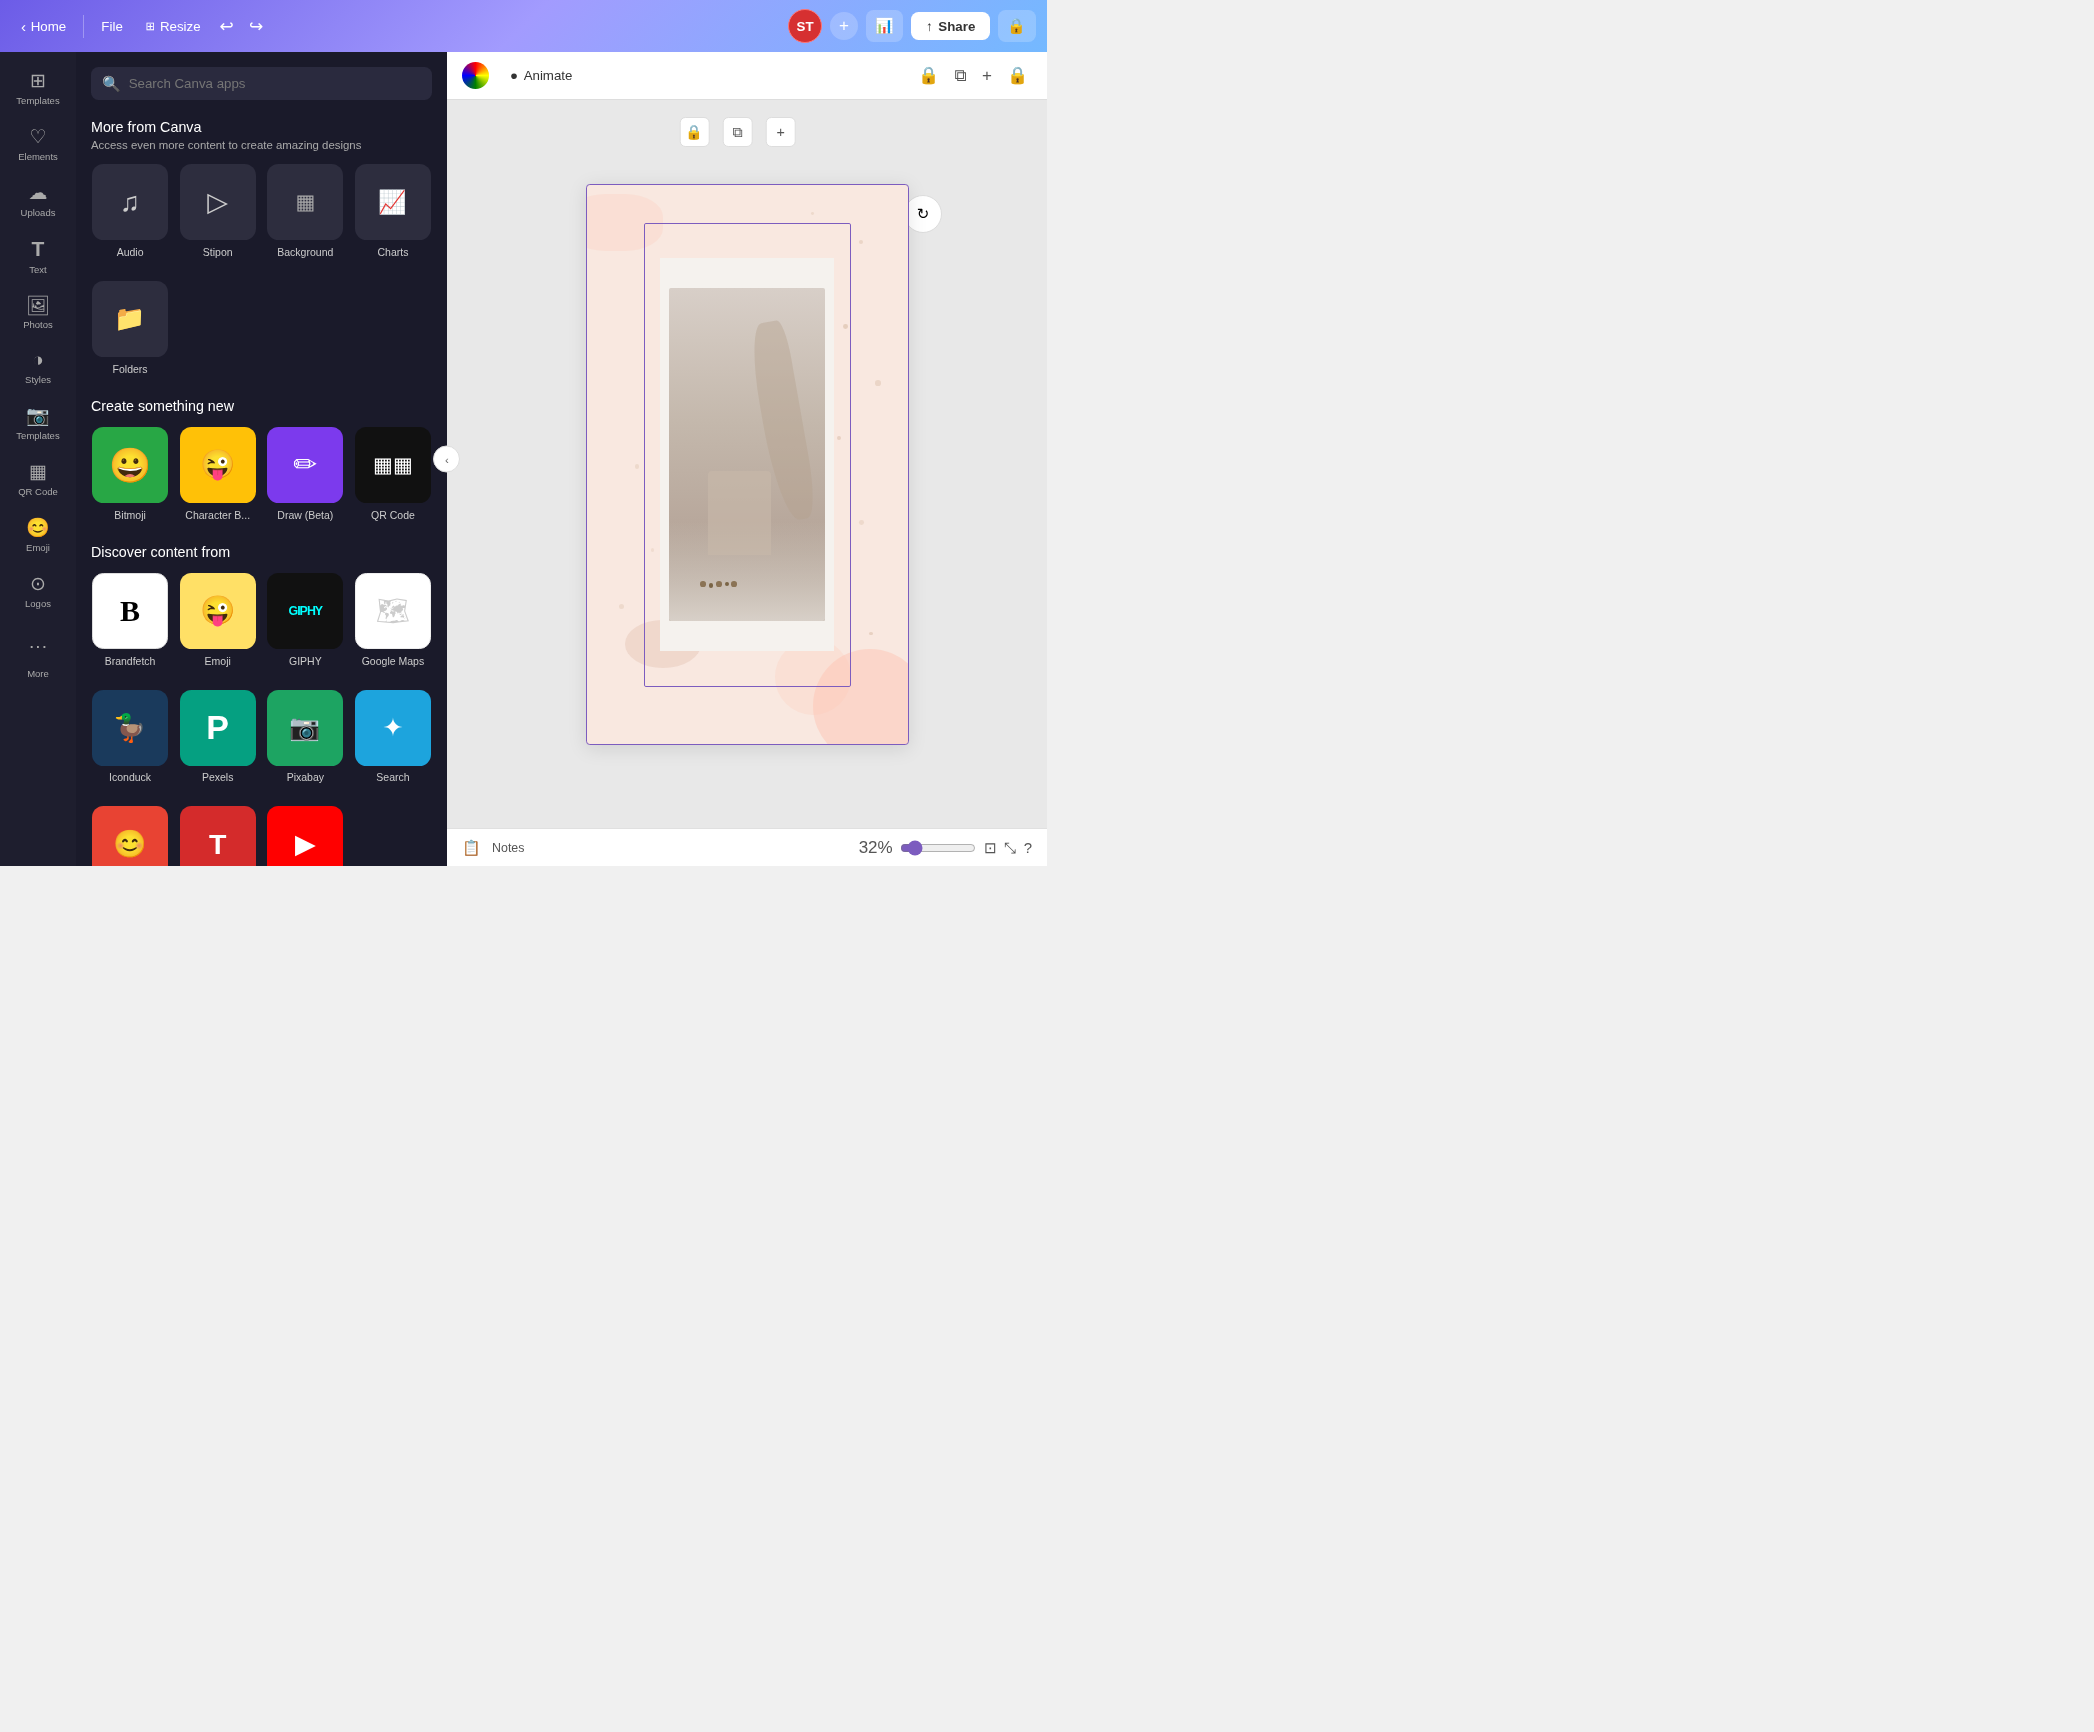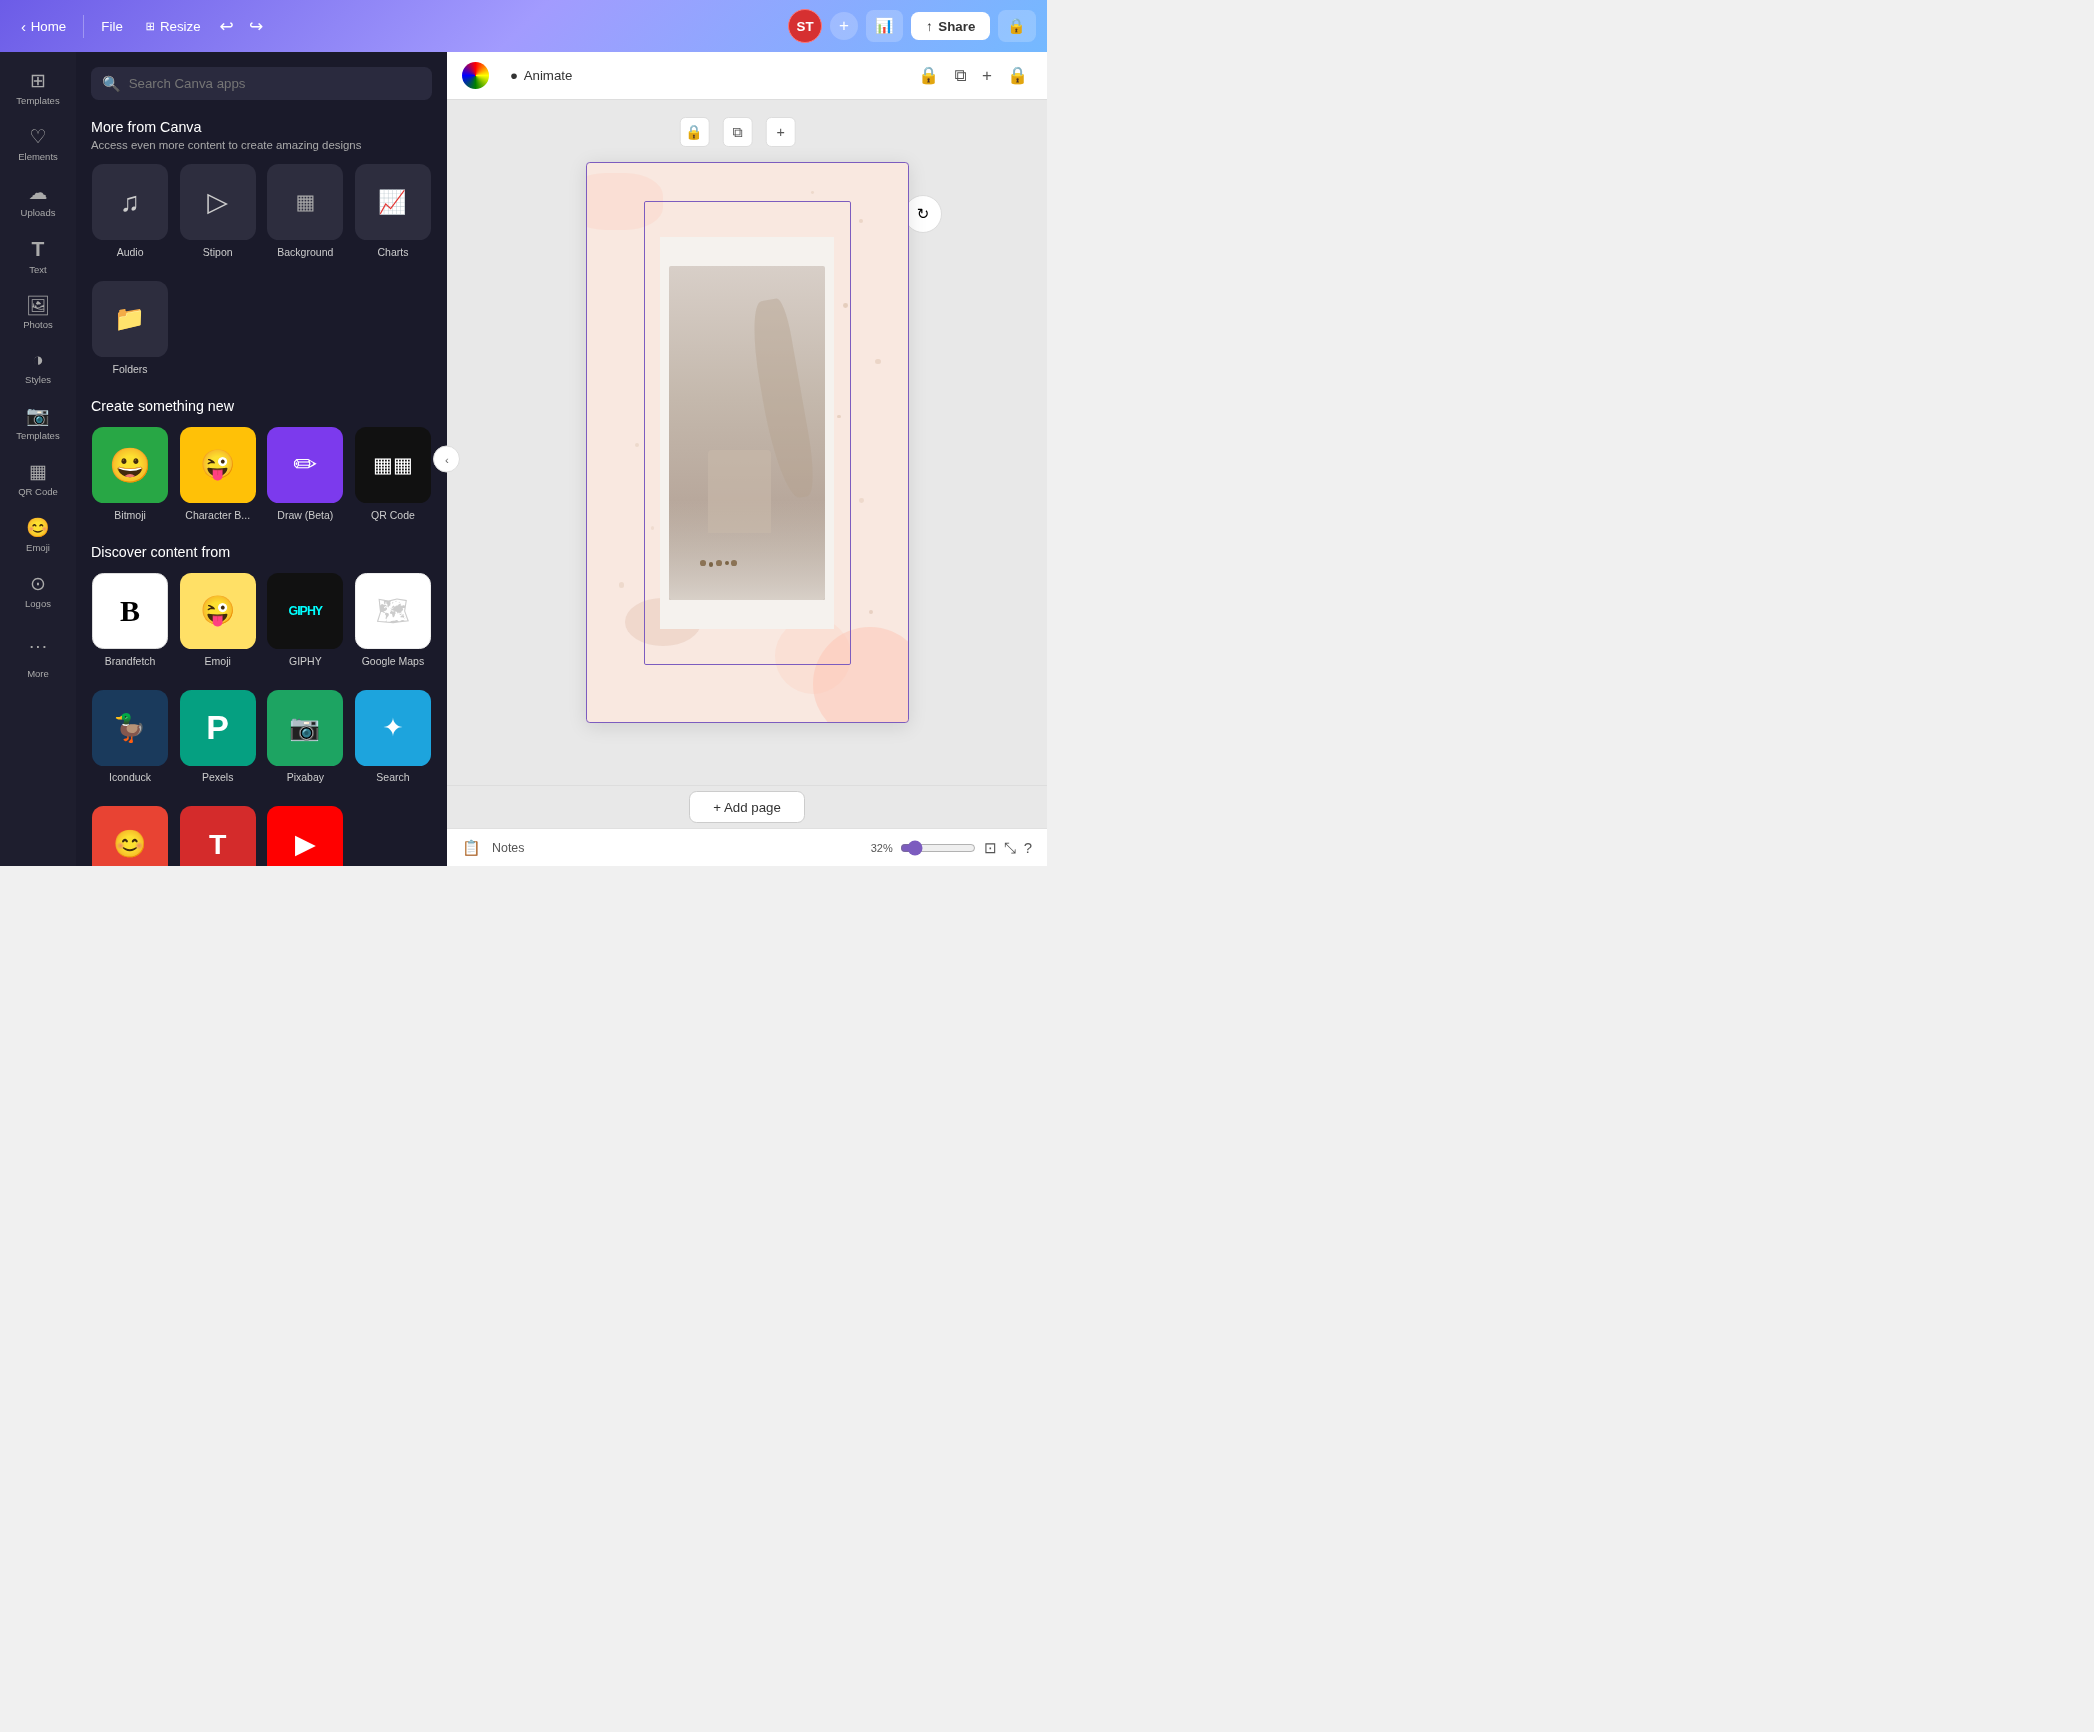--- a/index.html
+++ b/index.html
@@ -152,21 +152,21 @@
       background: white; border: 1px solid #ccc; border-radius: 7.6px;
       padding: 7.6px 23px; font-size: 13.3px; cursor: pointer; color: #333;
     }
 
     
     .status-bar {
       height: 38px; background: white; display: flex; align-items: center;
       padding: 0 15px; gap: 11.4px; border-top: 1px solid #e0e0e0;
     }
     .status-bar-right { margin-left: auto; display: flex; align-items: center; gap: 7.6px; }
-    .zoom-text { font-size: 11px; color: #555; }
+    .zoom-text { font-size: 17px; color: #555; }
     .zoom-slider { width: 76px; accent-color: #7c5cbf; }
     .status-icon { font-size: 15px; color: #555; cursor: pointer; }
 
     
     ::-webkit-scrollbar { width: 3.8px; }
     ::-webkit-scrollbar-thumb { background: #444; border-radius: 1.9px; }
     ::-webkit-scrollbar-track { background: transparent; }
 
     .undo-redo { display: flex; gap: 3.8px; }
     .undo-redo button {
@@ -485,25 +485,20 @@
                 <div style="width:3.8px;height:3.8px;border-radius:50%;background:#7a6445;margin-top:1px"></div>
                 <div style="width:5.7px;height:5.7px;border-radius:50%;background:#8B7355"></div>
               </div>
             </div>
           </div>
         </div>
       </div>
 
     </div>
 
-    <div class="bottom-bar">
-      <button class="add-page-btn">
-        <span>+ Add page</span>
-      </button>
-    </div>
 
     <div class="status-bar">
       <span style="font-size:15px">📋</span>
       <span style="font-size:12.4px;color:#555">Notes</span>
 
       <div class="status-bar-right">
         <span class="zoom-text">32%</span>
         <input type="range" class="zoom-slider" min="10" max="200" value="32" style="">
         <span class="status-icon">⊡</span>
         <span class="status-icon">⤡</span>

